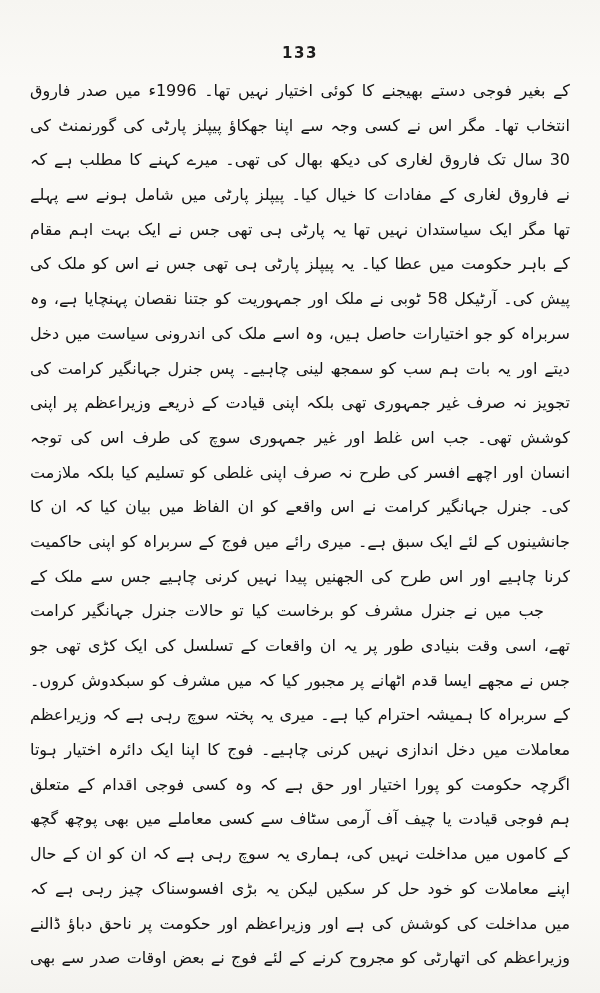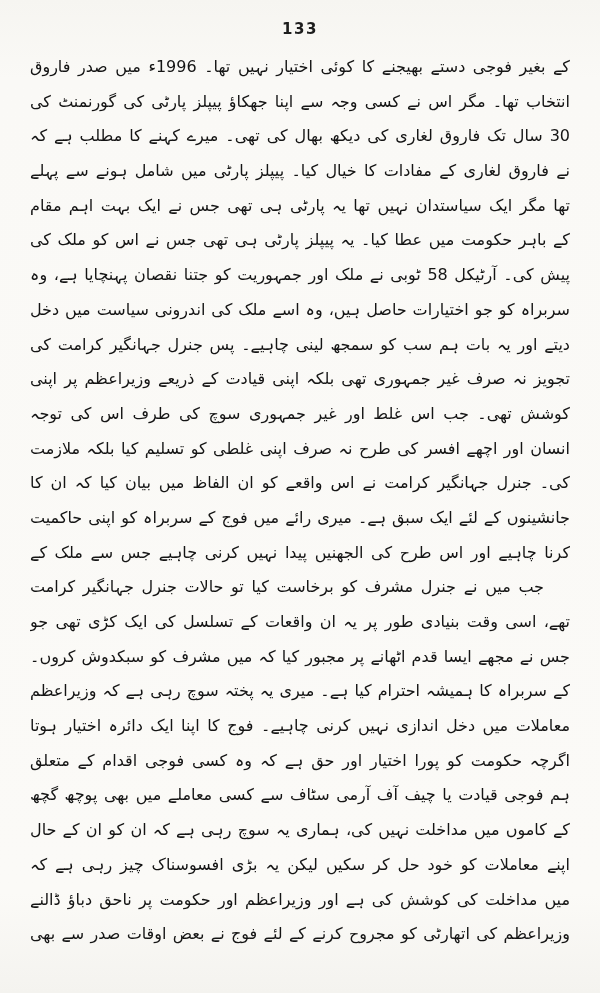--- a/index.html
+++ b/index.html
@@ -11,20 +11,21 @@
     height: 993px;
     background: linear-gradient(180deg, #f6f5f1 0%, #faf9f6 8%, #fbfaf7 90%, #f4f3ef 100%);
     font-family: "DejaVu Sans", sans-serif;
     overflow: hidden;
   }
   .scan-page {
     position: relative;
     width: 600px;
     height: 854px;
     box-sizing: border-box;
+    margin-top: 24px;
   }
   .page-number {
     padding-top: 20px;
     text-align: center;
     font-family: "DejaVu Sans", sans-serif;
     font-size: 15px;
     font-weight: bold;
     letter-spacing: 1.5px;
     color: #1d1d1d;
   }

